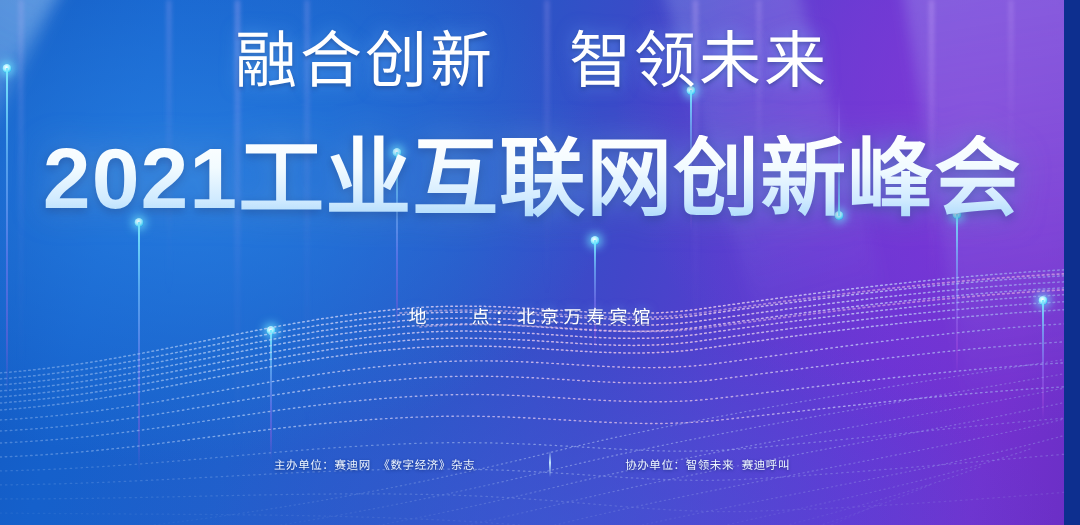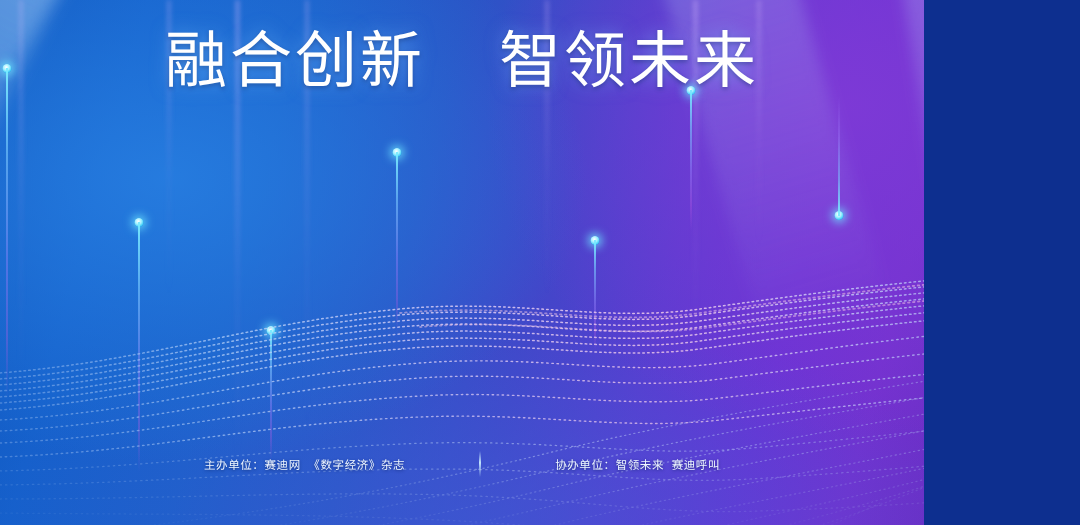--- a/index.html
+++ b/index.html
@@ -1,21 +1,21 @@
 <!DOCTYPE html>
 <html lang="zh-CN"><head>
 <meta charset="utf-8">
 <title>2021工业互联网创新峰会</title>
 <style>
   * { margin:0; padding:0; box-sizing:border-box; }
   html,body { width:1080px; height:525px; overflow:hidden; background:#0d2f8f; }
   body { font-family:"Liberation Sans","DejaVu Sans",sans-serif; }
 
   .poster{
-    position:relative; width:924px; height:525px; overflow:hidden;
+    position:relative; width:1064px; height:525px; overflow:hidden;
     background:
       radial-gradient(ellipse 620px 420px at 18% 34%, rgba(40,128,226,.85) 0%, rgba(24,86,196,0) 68%),
       radial-gradient(ellipse 520px 480px at 92% 20%, rgba(126,58,214,.92) 0%, rgba(108,46,200,0) 70%),
       radial-gradient(ellipse 700px 300px at 52% 100%, rgba(58,96,214,.55) 0%, rgba(40,70,180,0) 72%),
       linear-gradient(105deg,
         #1158bf 0%,
         #1560cb 14%,
         #1b5fc9 29%,
         #2a55c6 44%,
         #4246c9 58%,
@@ -239,21 +239,23 @@
         <g stroke="#f0c4e6" stroke-opacity=".55" stroke-dasharray="1.6 3.4" stroke-width="1.8">
           <path d="M400,48 C520,37 600,62 700,48 C820,31 950,14 1080,8"></path>
           <path d="M420,62 C535,52 612,76 712,62 C830,46 955,30 1080,24"></path>
         </g>
       </g>
     </svg>
   </div>
 
   <div class="headline">融合创新    智领未来</div>
 
-
+  <div class="maintitle">2021工业互联网创新峰会</div>
+
+  <div class="meta place">地    点：北京万寿宾馆</div>
 
   <div class="footer">
     <span>主办单位：赛迪网  《数字经济》杂志</span>
     <span class="divider"></span>
     <span>协办单位：智领未来  赛迪呼叫</span>
   </div>
 
 </div>
 
 </body></html>

